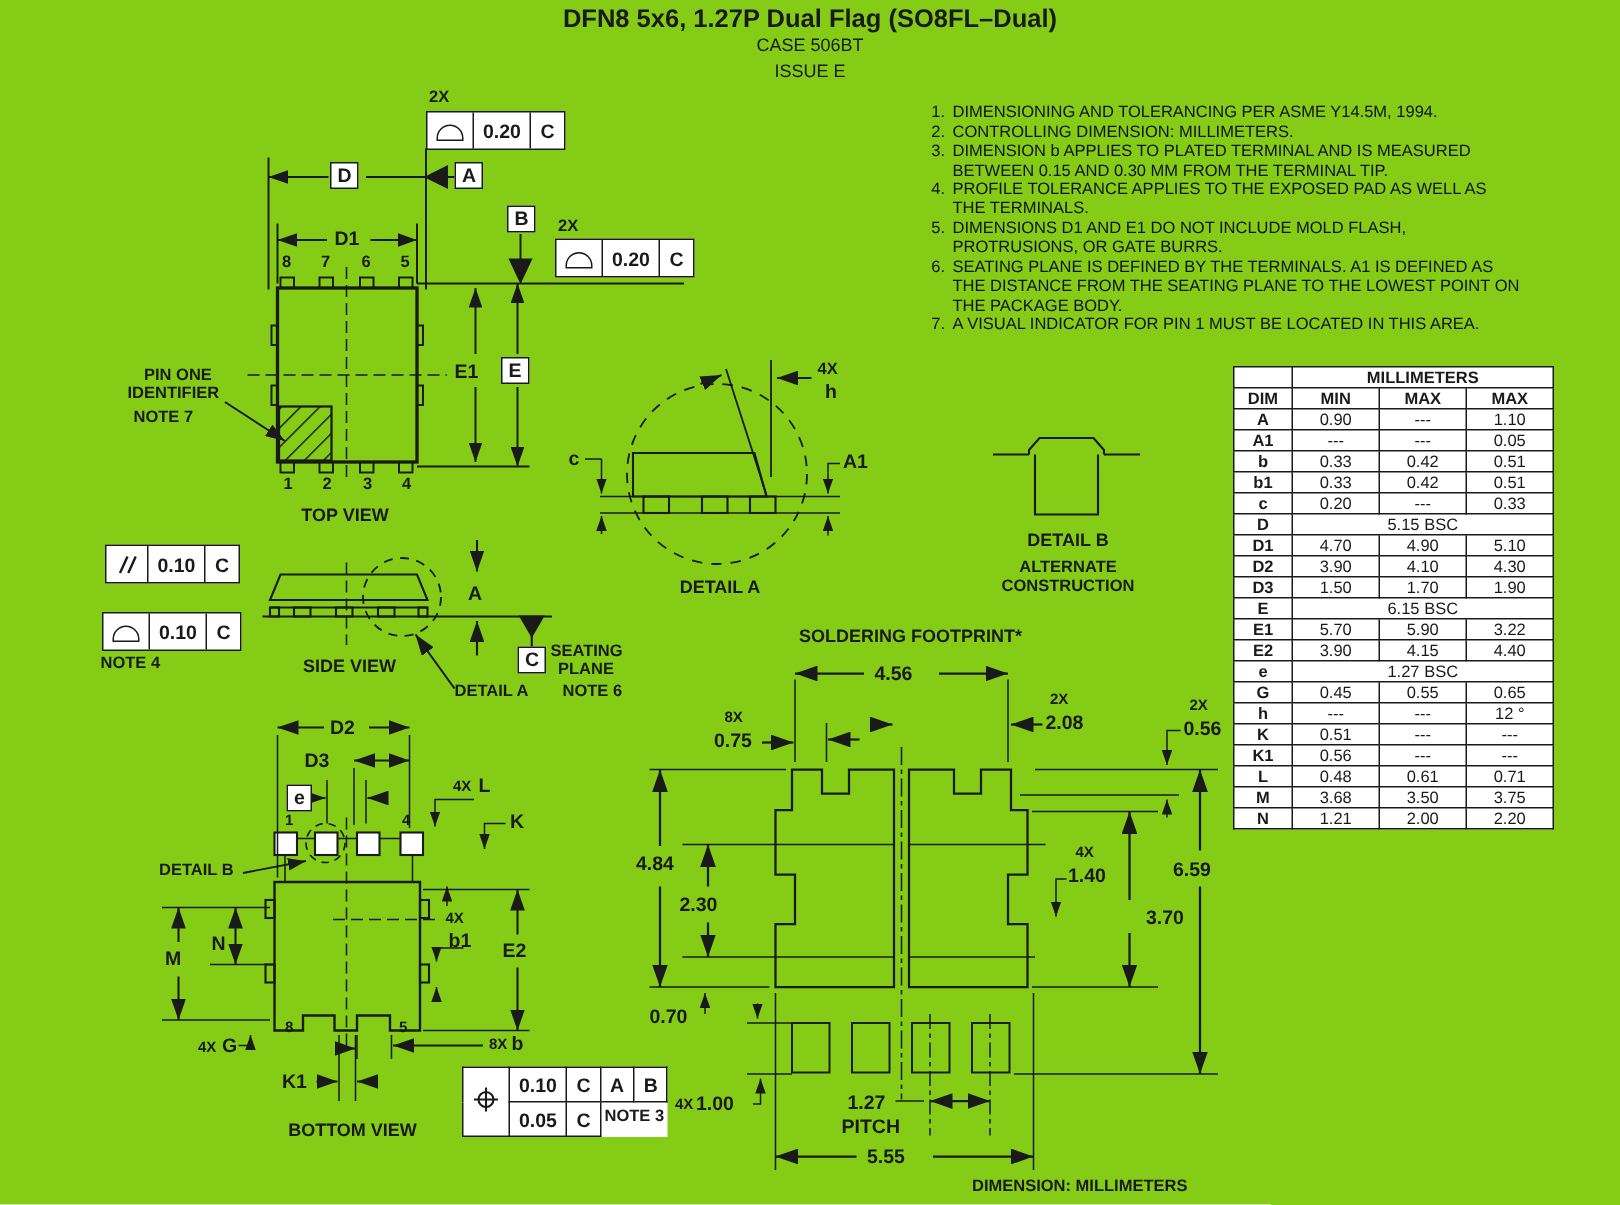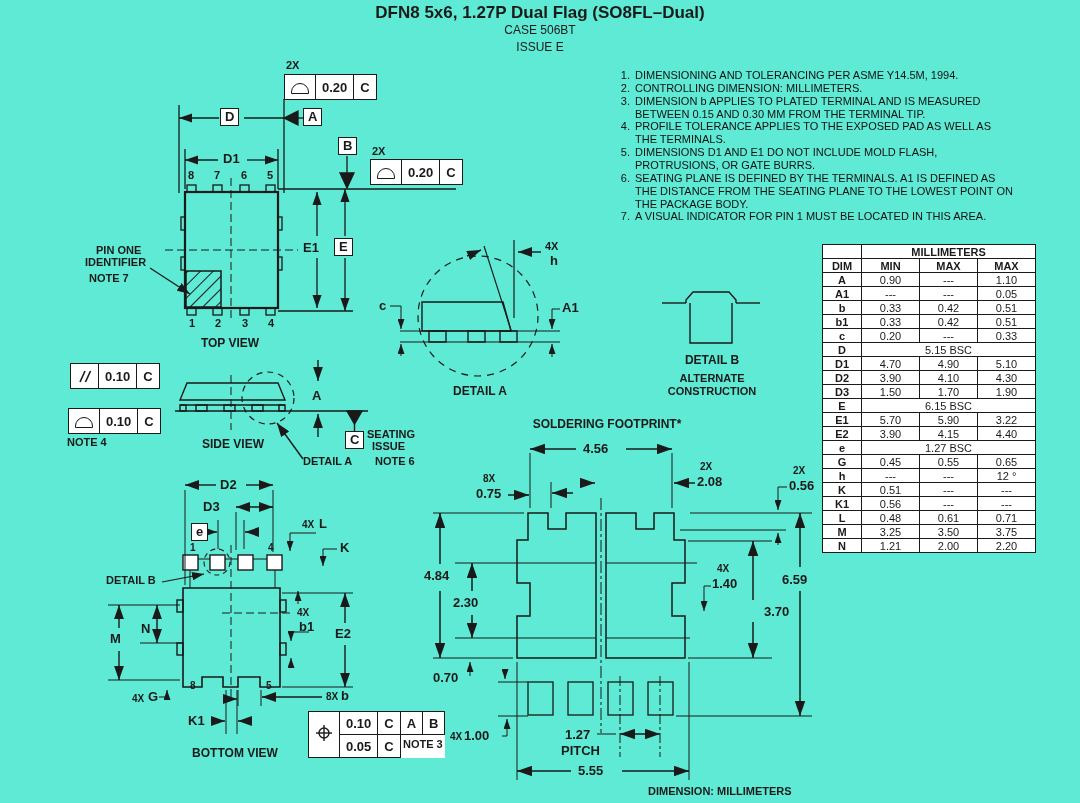--- a/index.html
+++ b/index.html
@@ -1,16 +1,16 @@
 <!DOCTYPE html>
 <html><head>
 <meta charset="utf-8">
 <style>
   html,body{margin:0;padding:0;background:#fff}
-  #page{position:relative;width:1080px;height:803px;background:#5eead4;overflow:hidden;
+  #page{position:relative;width:1080px;height:803px;background:#84cc16;overflow:hidden;
         font-family:"Liberation Sans",sans-serif;color:#1a1a1a}
   svg.draw{position:absolute;left:0;top:0}
   .lb{position:absolute;font:bold 13px "Liberation Sans",sans-serif;color:#1a1a1a;white-space:nowrap;line-height:1}
   .s10{font-size:10px}.s11{font-size:11px}.s15{font-size:12px}.s17{font-size:17px}
   .nrm{font-weight:normal}
   .ctr{transform:translateX(-50%)}
   .dbox{position:absolute;border:1.6px solid #1a1a1a;background:#fff;font:bold 13px "Liberation Sans",sans-serif;
         padding:1px 4px;line-height:1.1;white-space:nowrap}
   .fcf{position:absolute;display:flex;align-items:stretch;border:1.6px solid #1a1a1a;background:#fff;height:24px}
   .fcf .cell{display:flex;align-items:center;justify-content:center;font:bold 13px "Liberation Sans",sans-serif;
@@ -420,21 +420,21 @@
           <td class="v">---</td>
         </tr>
   <tr>
           <td class="dm">L</td>
           <td class="v">0.48</td>
           <td class="v">0.61</td>
           <td class="v">0.71</td>
         </tr>
   <tr>
           <td class="dm">M</td>
-          <td class="v">3.25</td>
+          <td class="v">3.68</td>
           <td class="v">3.50</td>
           <td class="v">3.75</td>
         </tr>
   <tr>
           <td class="dm">N</td>
           <td class="v">1.21</td>
           <td class="v">2.00</td>
           <td class="v">2.20</td>
         </tr>
 </tbody>
@@ -489,21 +489,21 @@
   <span class="cell">
         <span class="dome"></span>
       </span>
   <span class="cell">0.10</span>
   <span class="cell">C</span>
 </div>
 <div class="lb s11" style="left:67px;top:437px">NOTE 4</div>
 <div class="lb" style="left:312px;top:389px">A</div>
 <div class="dbox" style="left:345px;top:431px">C</div>
 <div class="lb s11" style="left:367px;top:429px">SEATING</div>
-<div class="lb s11" style="left:372px;top:441px">ISSUE</div>
+<div class="lb s11" style="left:372px;top:441px">PLANE</div>
 <div class="lb s11" style="left:375px;top:456px">NOTE 6</div>
 <div class="lb s15 ctr" style="left:233px;top:438px">SIDE VIEW</div>
 <div class="lb s11" style="left:303px;top:456px">DETAIL A</div>
 
 <div class="lb s11" style="left:545px;top:241px">4X</div>
 <div class="lb" style="left:550px;top:254px">h</div>
 <div class="lb" style="left:379px;top:299px">c</div>
 <div class="lb" style="left:562px;top:301px">A1</div>
 <div class="lb s15 ctr" style="left:480px;top:385px">DETAIL A</div>
 

